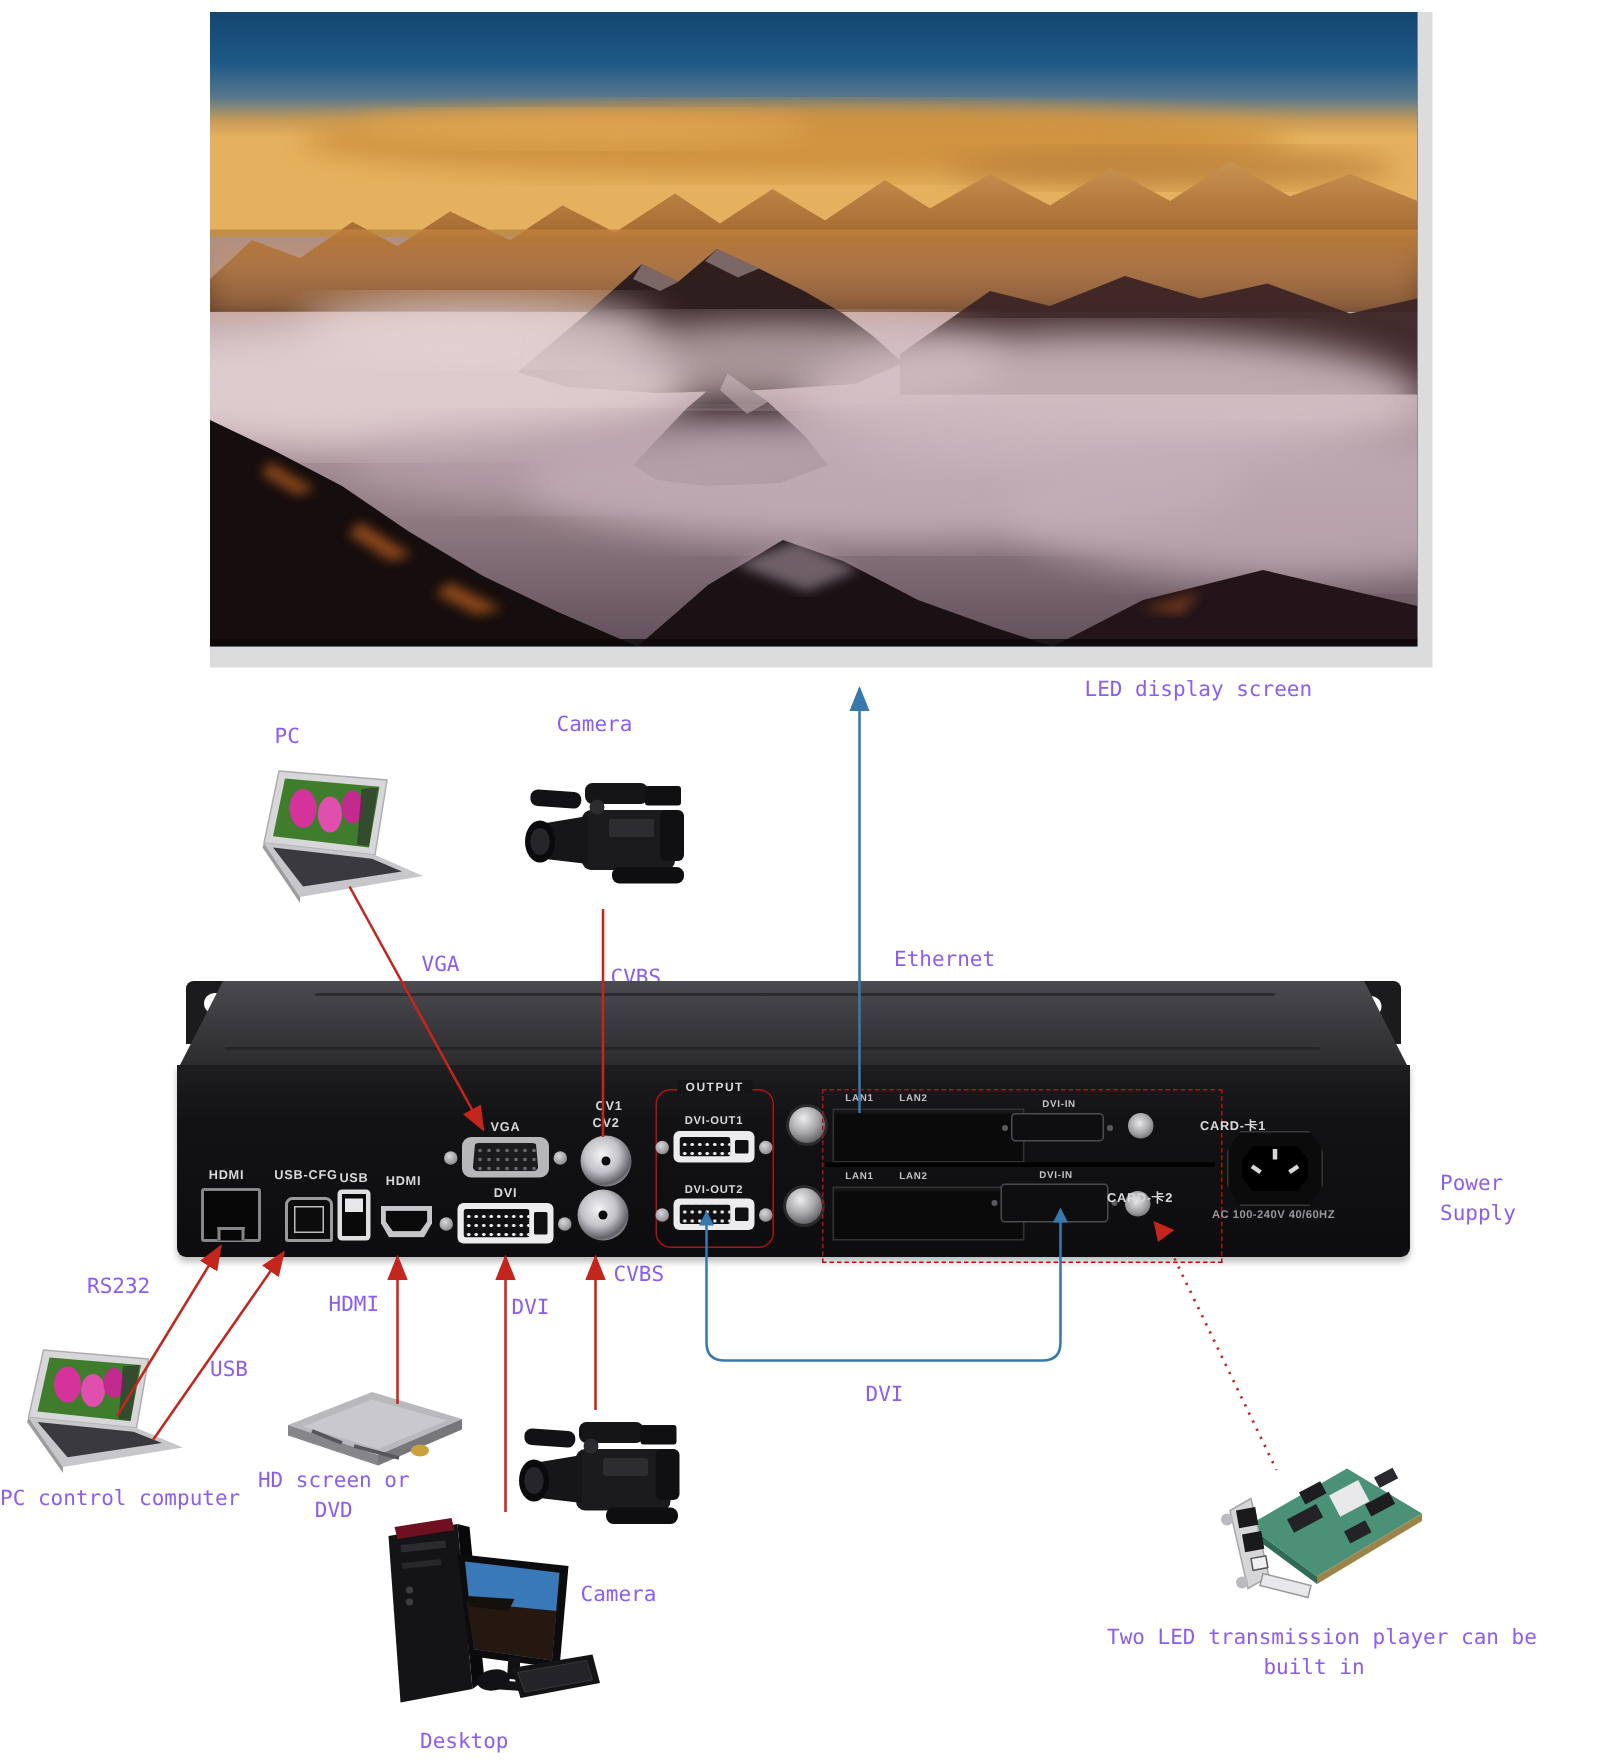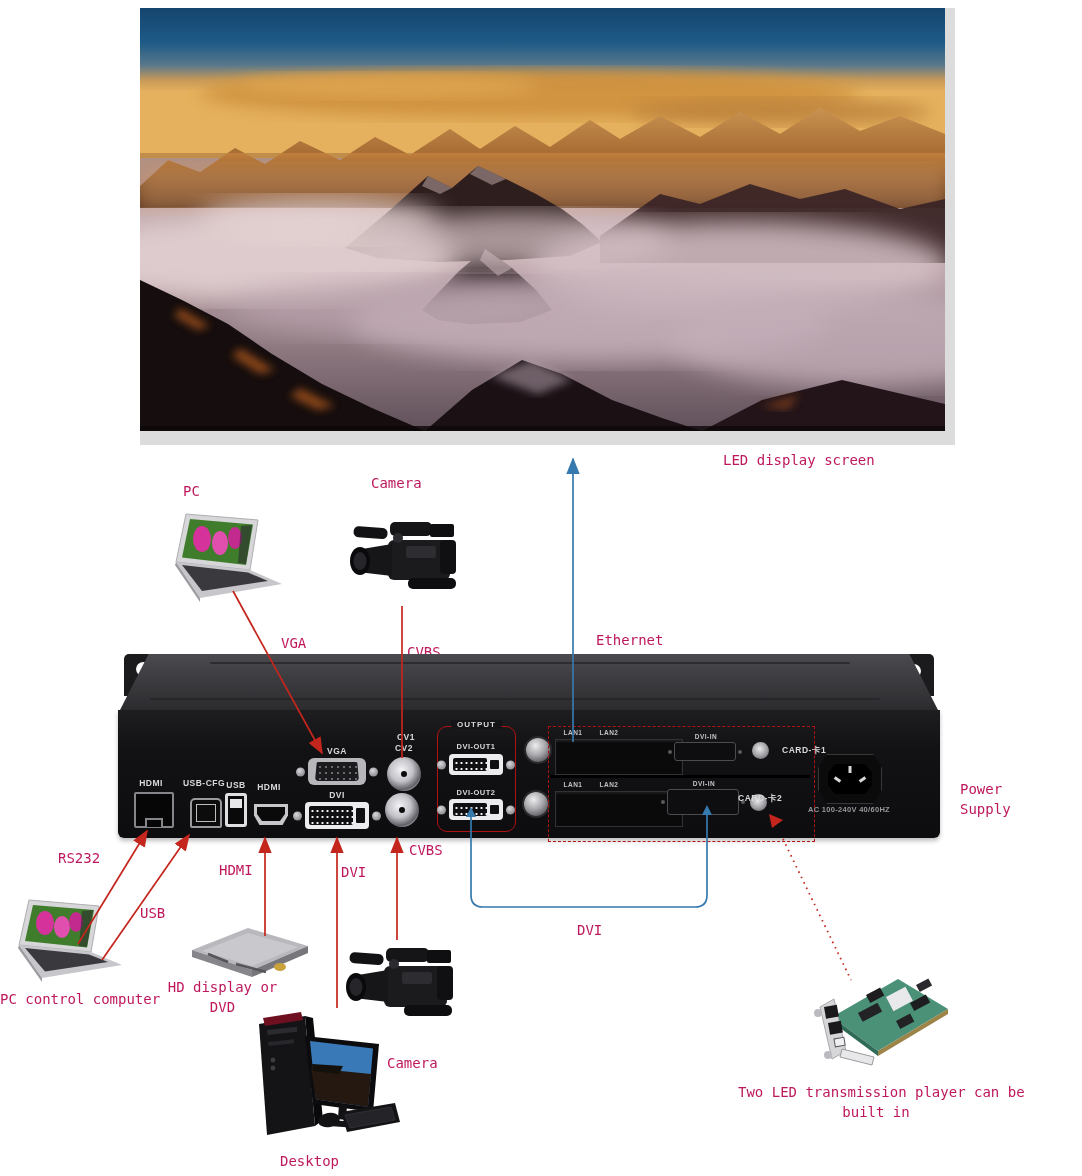--- a/index.html
+++ b/index.html
@@ -1,19 +1,19 @@
 <!DOCTYPE html>
 <html><head>
 <meta charset="utf-8">
 <style>
   html,body{margin:0;padding:0;background:#ffffff;}
   body{width:1082px;height:1176px;position:relative;overflow:hidden;
        font-family:"DejaVu Sans Mono",monospace;color:#1a1a1a;}
   .abs{position:absolute;}
-  .cap{position:absolute;font-size:14px;color:#be185d;white-space:pre;line-height:20px;}
+  .cap{position:absolute;font-size:14px;color:#8b5cf6;white-space:pre;line-height:20px;}
   .cap.center{text-align:center;}
 
   
   #photo-wrap{left:140px;top:8px;width:815px;height:437px;background:#dcdcdc;}
   #photo{left:0;top:0;width:805px;height:423px;overflow:hidden;background:#123a5e;}
 
   
   #device{left:118px;top:652px;width:822px;height:194px;}
   .ear{position:absolute;width:44px;height:42px;background:#1b1b1d;border-radius:5px 5px 0 0;}
   .ear .hole{position:absolute;width:15px;height:14px;border-radius:50%;background:#fdfdfd;}
@@ -163,21 +163,21 @@
 <div class="cap" style="left:596px;top:630px;">Ethernet</div>
 <div class="cap" style="left:723px;top:450px;">LED display screen</div>
 <div class="cap" style="left:58px;top:848px;">RS232</div>
 <div class="cap" style="left:140px;top:903px;">USB</div>
 <div class="cap" style="left:219px;top:860px;">HDMI</div>
 <div class="cap" style="left:341px;top:862px;">DVI</div>
 <div class="cap" style="left:409px;top:840px;">CVBS</div>
 <div class="cap" style="left:577px;top:920px;">DVI</div>
 <div class="cap" style="left:960px;top:779px;"><span>Power</span><br><span>Supply</span></div>
 <div class="cap" style="left:0px;top:989px;width:155px;text-align:center;">PC control computer</div>
-<div class="cap center" style="left:160px;top:977px;width:125px;"><span>HD display or</span><br><span>DVD</span></div>
+<div class="cap center" style="left:160px;top:977px;width:125px;"><span>HD screen or</span><br><span>DVD</span></div>
 <div class="cap" style="left:280px;top:1151px;">Desktop</div>
 <div class="cap" style="left:387px;top:1053px;">Camera</div>
 <div class="cap center" style="left:738px;top:1082px;width:276px;"><span>Two LED transmission player can be</span><br><span>built in</span></div>
 
 <div class="abs" id="device">
   <div class="ear" style="left:6px;top:2px;">
       <div class="hole" style="left:12px;top:8px;"></div>
     </div>
   <div class="ear" style="left:772px;top:2px;">
       <div class="hole" style="left:16px;top:10px;"></div>
@@ -242,21 +242,21 @@
     <div class="thumbscrew" style="left:406px;top:82px;width:24px;height:24px;"></div>
 
     <div class="dashedbox" style="left:430px;top:16px;width:265px;height:114px;"></div>
 
     <div class="plabel sm" style="left:440px;top:19px;width:30px;">LAN1</div>
     <div class="plabel sm" style="left:476px;top:19px;width:30px;">LAN2</div>
     <div class="cardslot" style="left:437px;top:29px;width:126px;height:34px;"></div>
     <div class="plabel sm" style="left:558px;top:23px;width:60px;">DVI-IN</div>
     <div class="dviin" style="left:556px;top:32px;width:60px;height:17px;"></div>
     <div class="cardscrew" style="left:634px;top:32px;width:17px;height:17px;"></div>
-    <div class="plabel" style="left:664px;top:35px;width:42px;text-align:right;">CARD-卡1</div>
+    <div class="plabel" style="left:682px;top:35px;width:42px;text-align:right;">CARD-卡1</div>
 
     <div class="cardsep" style="left:432px;top:65px;width:260px;height:3px;"></div>
 
     <div class="plabel sm" style="left:440px;top:71px;width:30px;">LAN1</div>
     <div class="plabel sm" style="left:476px;top:71px;width:30px;">LAN2</div>
     <div class="cardslot" style="left:437px;top:81px;width:126px;height:34px;"></div>
     <div class="plabel sm" style="left:556px;top:70px;width:60px;">DVI-IN</div>
     <div class="dviin" style="left:549px;top:79px;width:70px;height:24px;"></div>
     <div class="cardscrew" style="left:632px;top:84px;width:17px;height:17px;"></div>
     <div class="plabel" style="left:620px;top:83px;width:42px;text-align:left;">CARD-卡2</div>

